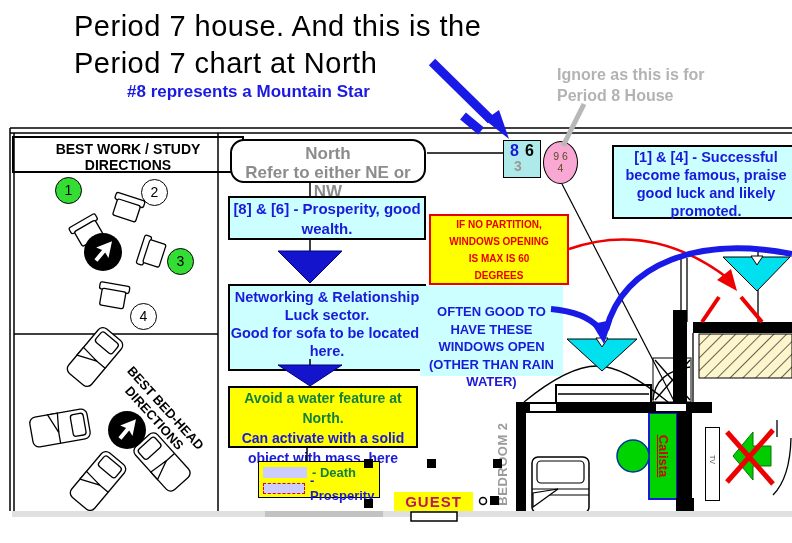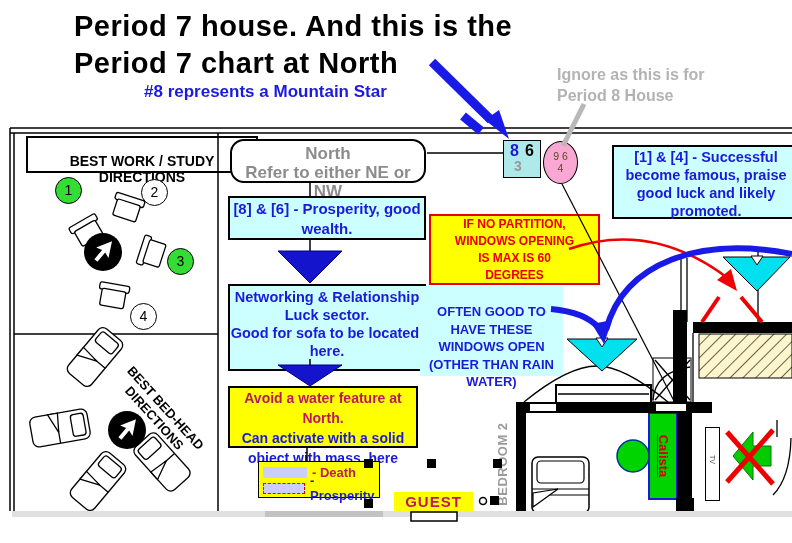--- a/index.html
+++ b/index.html
@@ -1,37 +1,37 @@
 <!DOCTYPE html>
 <html><head>
 <meta charset="utf-8">
 <style>
   * { margin:0; padding:0; box-sizing:border-box; }
   body { background:#fff; font-family:"Liberation Sans", sans-serif; }
   #canvas { position:relative; width:792px; height:543px; background:#fff; overflow:hidden; }
   .abs { position:absolute; }
   .blue { color:#1a1ad9; }
-  .red { color:#be185d; }
+  .red { color:#15803d; }
   .cyanbox { background:#ccffff; border:2px solid #000; }
   .center { text-align:center; }
-  #title { left:74px; top:8px; font-size:29px; line-height:37px; font-weight:bold; color:#000; letter-spacing:.5px; white-space:nowrap; }
-  #subtitle { left:144px; top:82px; font-size:17px; font-weight:bold; color:#1a1ae0; white-space:nowrap; }
+  #title { left:74px; top:8px; font-size:29px; line-height:37px; font-weight:normal; color:#000; letter-spacing:.5px; white-space:nowrap; }
+  #subtitle { left:127px; top:82px; font-size:17px; font-weight:bold; color:#1a1ae0; white-space:nowrap; }
   #ignore-note { left:557px; top:64px; font-size:16px; line-height:21px; font-weight:bold; color:#b3b3b3; white-space:nowrap; }
-  #work-header { left:26px; top:136px; width:232px; height:37px; border:2px solid #000; font-size:14px; line-height:16px; padding-top:15px; font-weight:bold; }
+  #work-header { left:12px; top:136px; width:232px; height:37px; border:2px solid #000; font-size:14px; line-height:16px; padding-top:3px; font-weight:bold; }
   .numcircle { width:27px; height:27px; border:1.5px solid #000; border-radius:50%; font-size:14px; font-weight:normal; line-height:24px; text-align:center; background:#fff; }
   .numgreen { background:#33dd33; }
   #north-box { left:230px; top:139px; width:196px; height:44px; border:2px solid #000; border-radius:14px; background:#fff; color:#8c8c8c; font-weight:bold; font-size:17px; line-height:19px; padding-top:3px; }
   #box86 { left:228px; top:196px; width:198px; height:44px; color:#1a1ad9; font-weight:bold; font-size:15px; line-height:20px; padding-top:1px; }
   #networking-box { left:228px; top:284px; width:198px; height:87px; color:#1a1ad9; font-weight:bold; font-size:14.5px; line-height:18px; padding-top:2px; }
   #avoid-box { left:228px; top:386px; width:190px; height:62px; background:#ffff00; border:2px solid #000; font-weight:bold; font-size:14px; line-height:20px; }
   #legend-box { left:258px; top:461px; width:122px; height:37px; background:#ffff00; border:1.5px solid #000; font-size:13px; font-weight:bold; padding:2px 0 0 4px; }
   .legend-row { display:flex; align-items:center; height:16px; }
   .swatch { width:44px; height:11px; background:#ccccff; margin-right:5px; }
   .swatch2 { border:1.5px dashed #e80000; }
-  #warning-box { left:429px; top:214px; width:171px; height:71px; background:#ffff00; border:2px solid #e80000; color:#e80000; font-weight:bold; font-size:12px; line-height:17px; }
+  #warning-box { left:429px; top:214px; width:140px; height:71px; background:#ffff00; border:2px solid #e80000; color:#e80000; font-weight:bold; font-size:10px; line-height:17px; }
   #often-box { left:420px; top:286px; width:143px; height:90px; background:#ccffff; color:#1a1ad9; font-weight:bold; font-size:13px; line-height:17.5px; padding-top:17px; }
   #success-box { left:612px; top:145px; width:188px; height:74px; color:#1a1ad9; font-weight:bold; font-size:14.5px; line-height:18px; padding-top:1px; }
   #chart-square { left:503px; top:140px; width:38px; height:38px; background:#aeeaea; border:1.5px solid #000; font-weight:bold; }
   #chart-square .row1 { display:flex; justify-content:center; gap:6px; font-size:16px; line-height:17px; margin-top:1px; }
   #chart-square .row2 { font-size:14px; line-height:14px; color:#999; text-align:center; margin-right:8px; }
   #chart-ellipse { left:543px; top:141px; width:35px; height:43px; border:1.4px solid #000; border-radius:50%; background:#f9a8d4; font-size:10.5px; color:#5c4a1e; text-align:center; padding-top:8px; line-height:12px; }
   #bedroom2-label { left:455px; top:456px; width:96px; height:16px; color:#9a9a9a; font-weight:bold; font-size:13px; letter-spacing:.5px; text-align:center; transform:rotate(-90deg); white-space:nowrap; }
   #calista-box { left:648px; top:412px; width:30px; height:88px; background:#00d400; border:2px solid #1a1ad9; }
   #calista-label { left:623px; top:448px; width:80px; height:16px; color:#d40000; font-weight:bold; font-size:13px; text-align:center; transform:rotate(90deg); text-decoration:underline; white-space:nowrap; }
   #guest-box { left:394px; top:492px; width:79px; height:21px; background:#ffff00; color:#be185d; font-weight:bold; font-size:15px; line-height:20px; letter-spacing:1px; }

